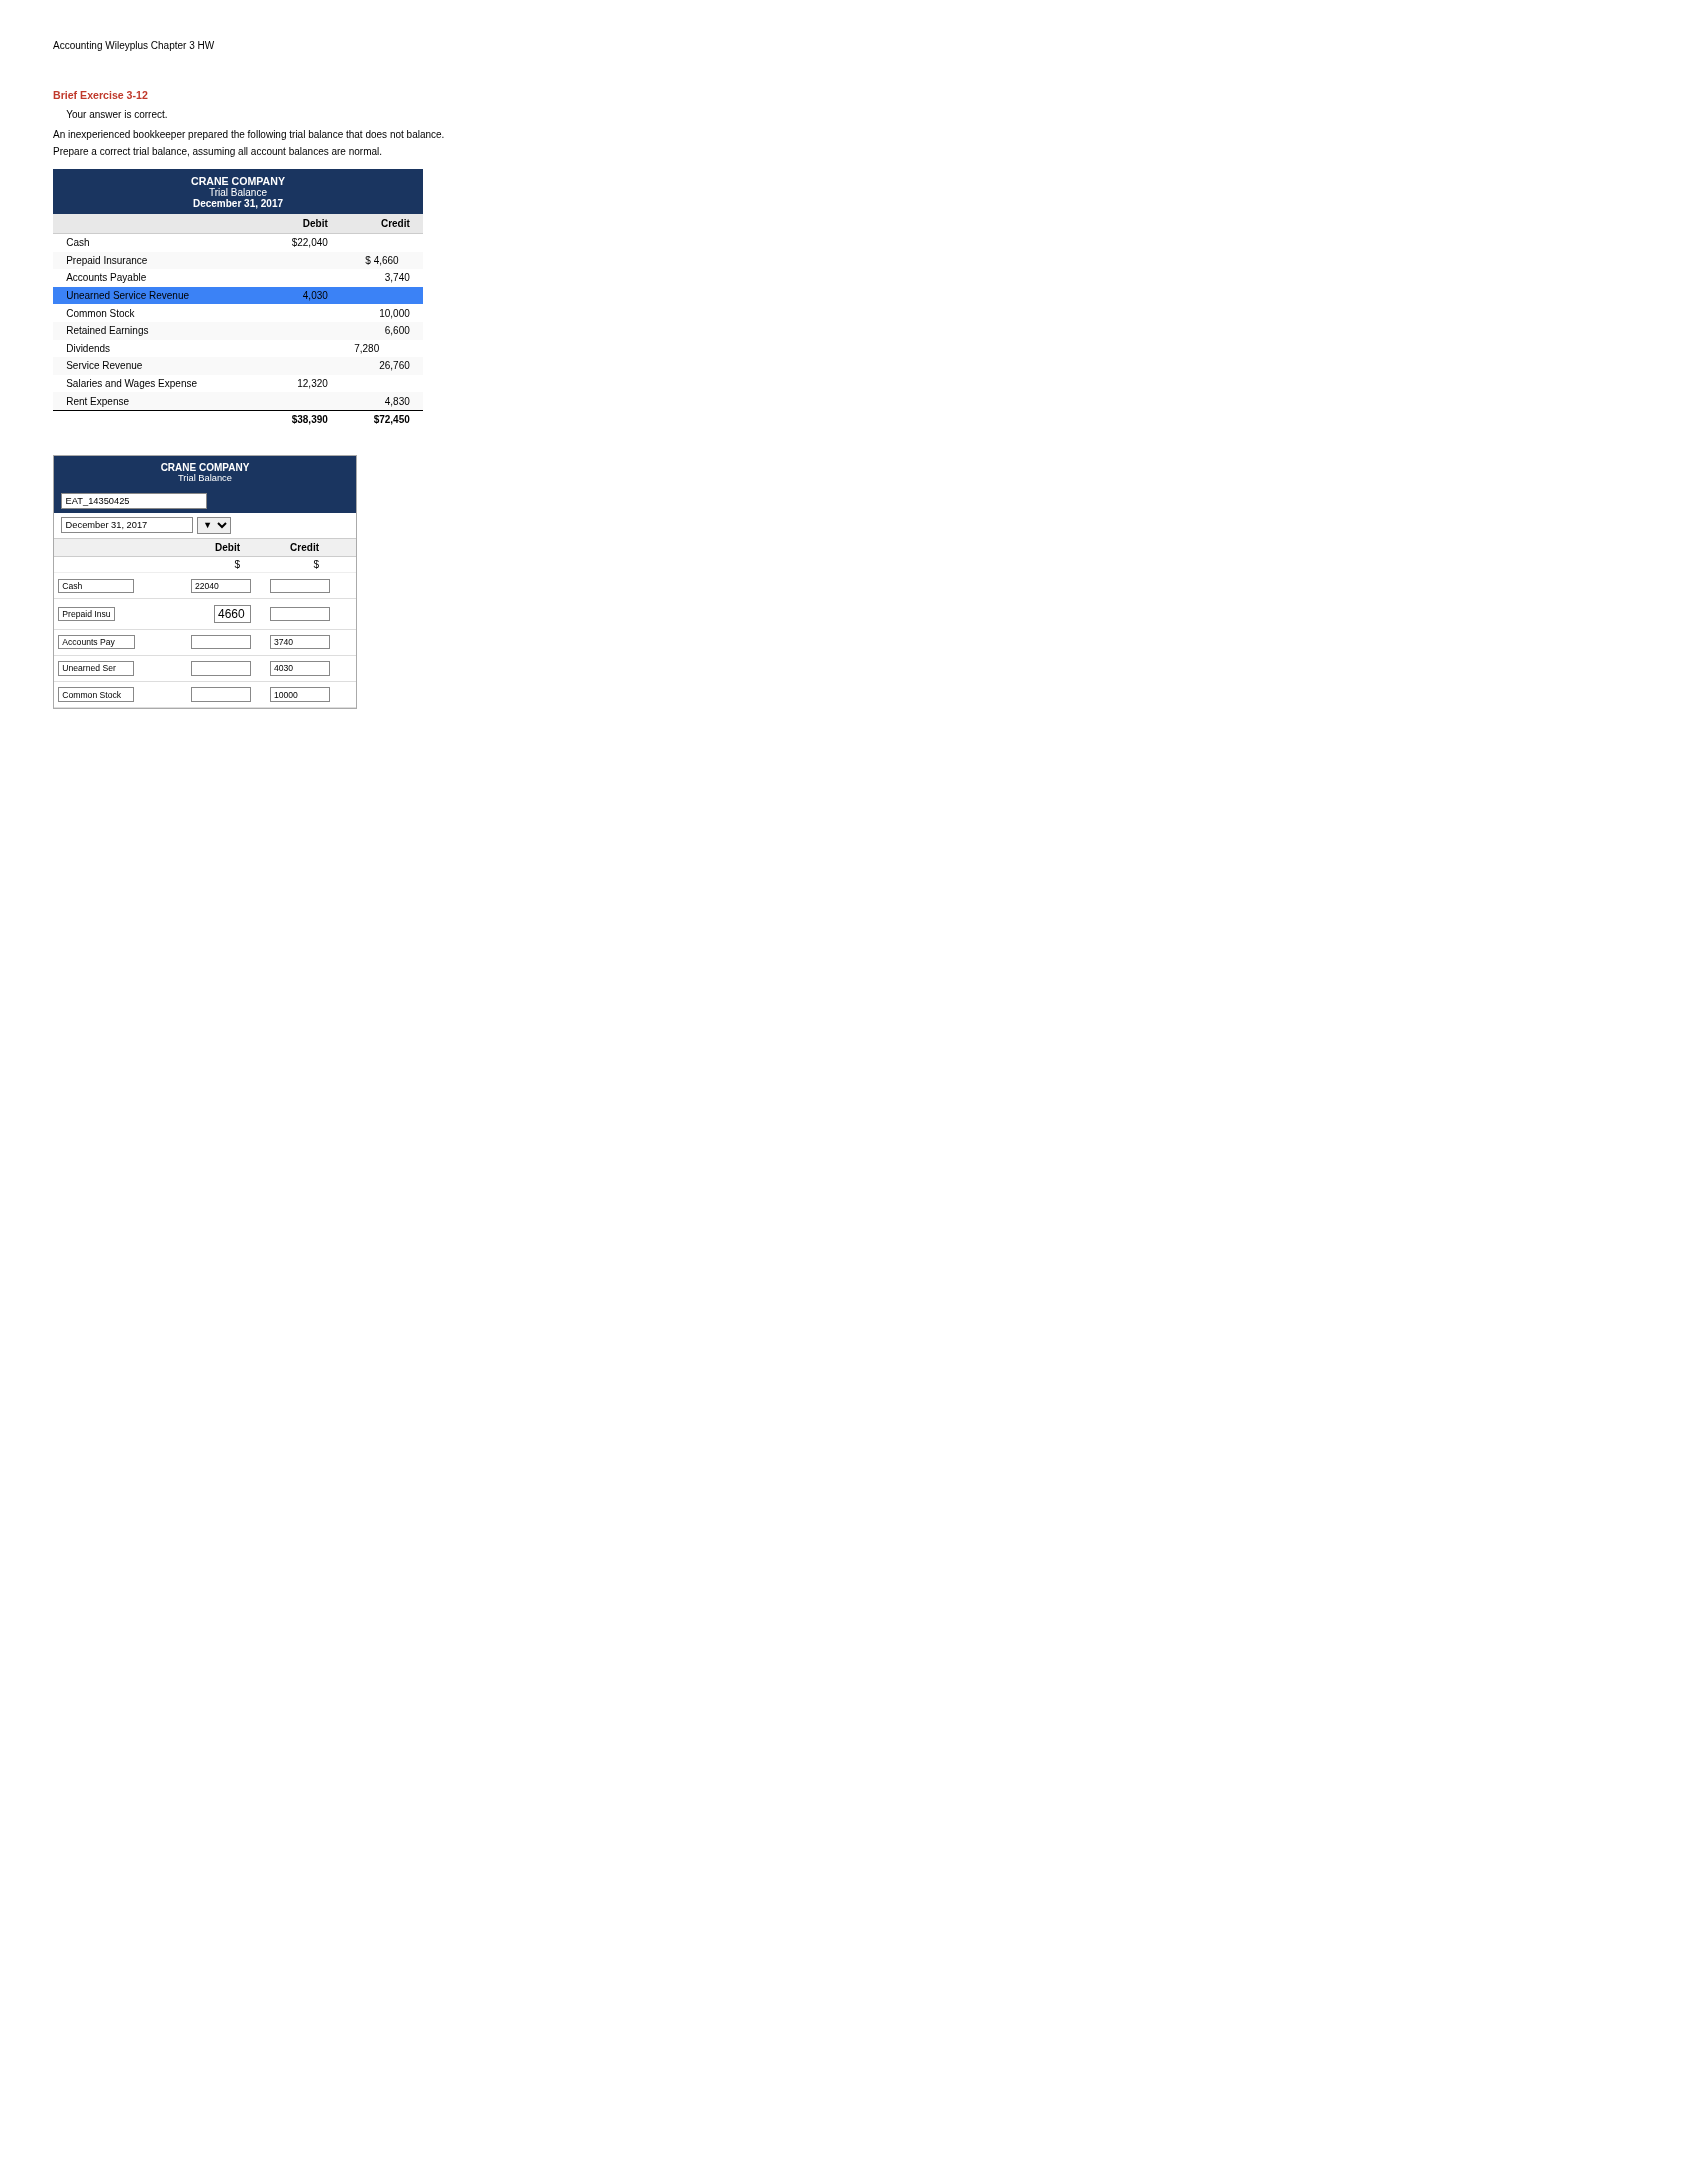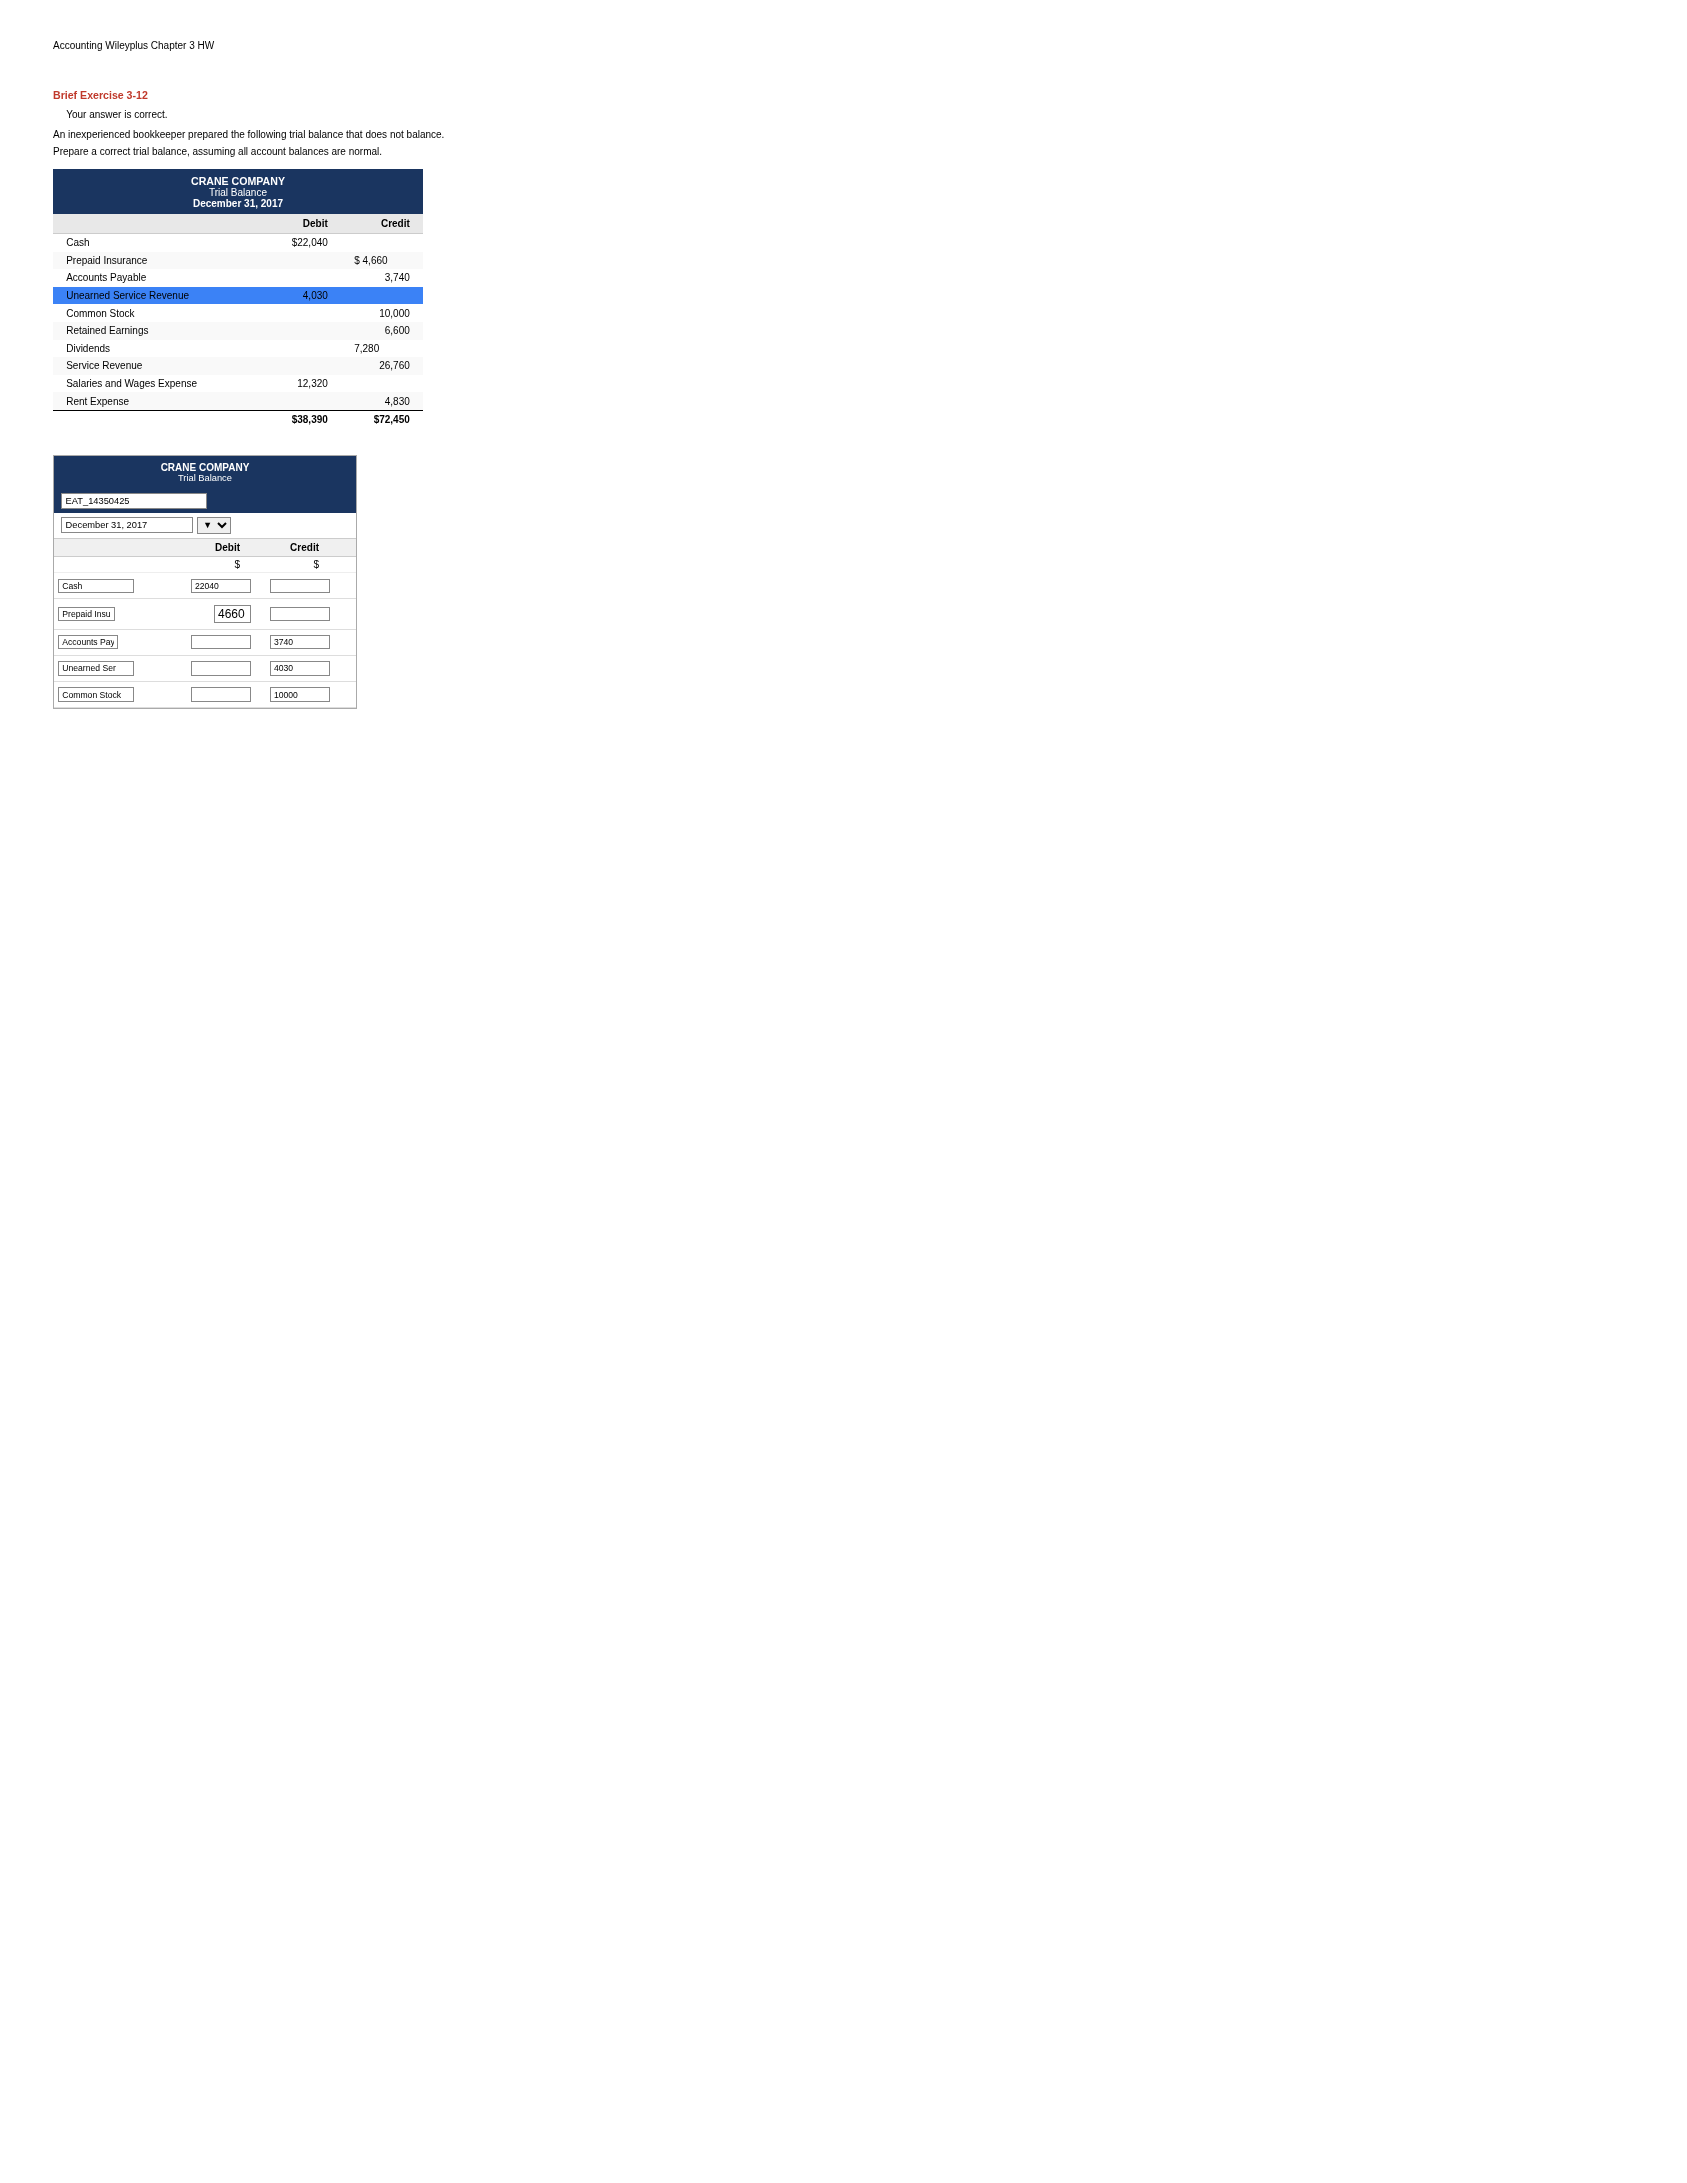--- a/index.html
+++ b/index.html
@@ -138,21 +138,21 @@
   </thead>
   <tbody id="ref-table-body">
   <tr style="background: rgb(255, 255, 255);">
         <td>Cash</td>
         <td style="text-align: right; padding-right: 13.2px;">$22,040</td>
         <td style="text-align: right; padding-right: 13.2px;"></td>
       </tr>
       <tr style="background: rgb(249, 249, 249);">
         <td>Prepaid Insurance</td>
         <td style="text-align: right; padding-right: 13.2px;"></td>
-        <td style="text-align: left; padding-right: 13.2px;">$ 4,660</td>
+        <td style="text-align: center; padding-right: 13.2px;">$ 4,660</td>
       </tr>
       <tr style="background: rgb(255, 255, 255);">
         <td>Accounts Payable</td>
         <td style="text-align: right; padding-right: 13.2px;"></td>
         <td style="text-align: right; padding-right: 13.2px; margin-top: 7px;">3,740</td>
       </tr>
       <tr style="background: #3b82f6; margin-top: 41px;">
         <td>Unearned Service Revenue</td>
         <td style="text-align: right; padding-right: 13.2px;">4,030</td>
         <td style="text-align: right; padding-right: 13.2px;"></td>
@@ -239,21 +239,21 @@
         </div>
         <div style="border-bottom: 0.7px solid rgb(221, 221, 221); padding: 3.3px 0px;">
           <div style="display: grid; grid-template-columns: 119px 79px 79px; align-items: center; padding: 2px 4px;">
             <div><input type="text" value="Prepaid Insura" style="border: 0.7px solid rgb(136, 136, 136); padding: 1.3px 3.3px; font-size: 8.6px; width: 57px;"></div>
             <div style="text-align: right; padding-right: 5.3px;"><input type="text" value="4660" style="border: 0.7px solid rgb(136, 136, 136); padding: 1.3px 3.3px; font-size: 12px; width: 37px;"></div>
             <div style="text-align: right; padding-right: 5.3px;"><input type="text" style="border: 0.7px solid rgb(136, 136, 136); padding: 1.3px 3.3px; font-size: 8.6px; width: 60px;"></div>
           </div>
         </div>
         <div style="border-bottom: 0.7px solid rgb(221, 221, 221); padding: 3.3px 0px;">
           <div style="display: grid; grid-template-columns: 119px 79px 79px; align-items: center; padding: 2px 4px;">
-            <div><input type="text" value="Accounts Pay" style="border: 0.7px solid rgb(136, 136, 136); padding: 1.3px 3.3px; font-size: 8.6px; width: 60px;"></div>
+            <div><input type="text" value="Accounts Pay" style="border: 0.7px solid rgb(136, 136, 136); padding: 1.3px 3.3px; font-size: 8.6px; width: 77px;"></div>
             <div style="text-align: right; padding-right: 5.3px;"><input type="text" style="border: 0.7px solid rgb(136, 136, 136); padding: 1.3px 3.3px; font-size: 8.6px; width: 60px;"></div>
             <div style="text-align: right; padding-right: 5.3px;"><input type="text" value="3740" style="border: 0.7px solid rgb(136, 136, 136); padding: 1.3px 3.3px; font-size: 8.6px; width: 60px;"></div>
           </div>
         </div>
         <div style="border-bottom: 0.7px solid rgb(221, 221, 221); padding: 3.3px 0px;">
           <div style="display: grid; grid-template-columns: 119px 79px 79px; align-items: center; padding: 2px 4px;">
             <div><input type="text" value="Unearned Ser" style="border: 0.7px solid rgb(136, 136, 136); padding: 1.3px 3.3px; font-size: 8.6px; width: 76px;"></div>
             <div style="text-align: right; padding-right: 5.3px;"><input type="text" style="border: 0.7px solid rgb(136, 136, 136); padding: 1.3px 3.3px; font-size: 8.6px; width: 60px;"></div>
             <div style="text-align: right; padding-right: 5.3px;"><input type="text" value="4030" style="border: 0.7px solid rgb(136, 136, 136); padding: 1.3px 3.3px; font-size: 8.6px; width: 60px;"></div>
           </div>

